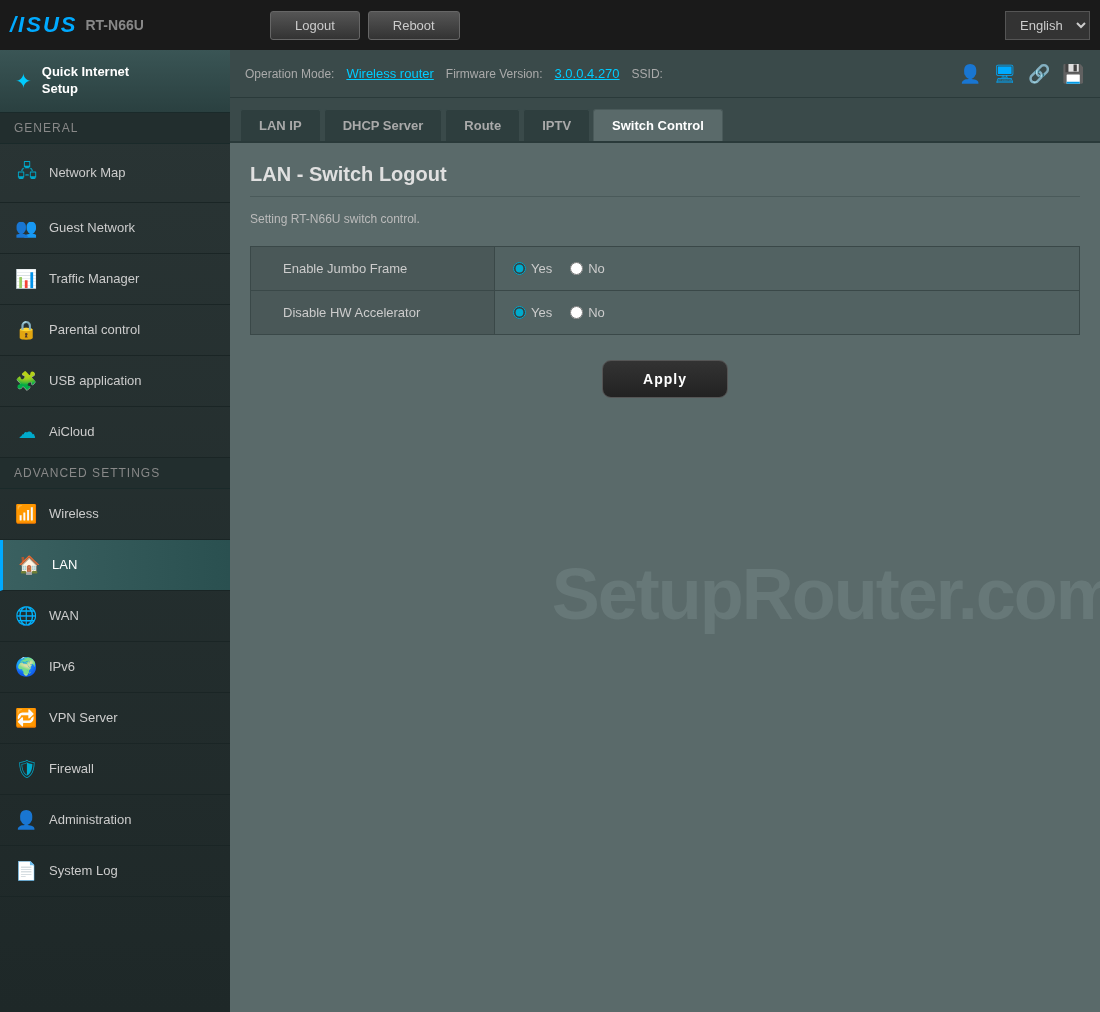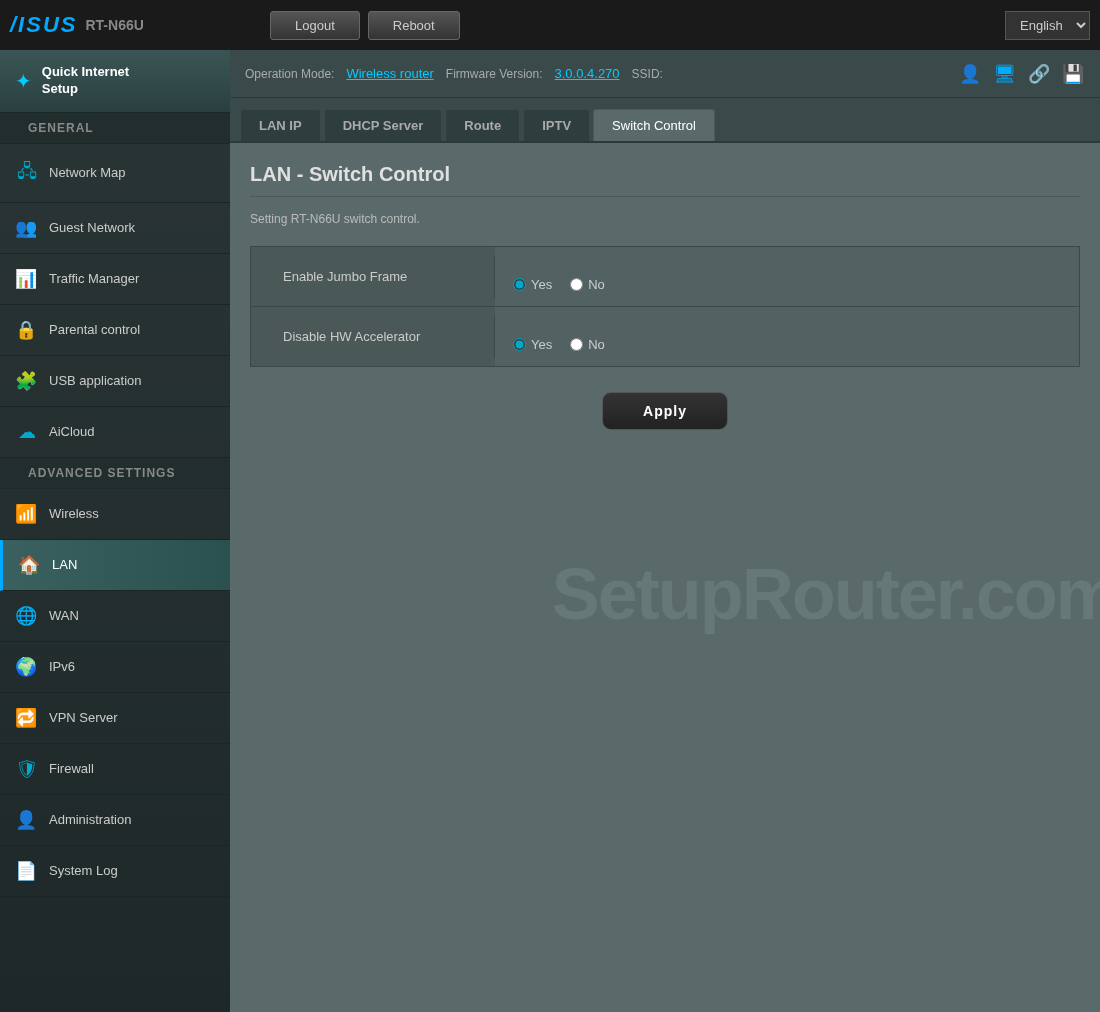--- a/index.html
+++ b/index.html
@@ -133,22 +133,22 @@
       color: #fff;
       font-size: 13px;
       font-weight: bold;
       line-height: 1.3;
     }
 
     .section-header {
       background: #222e2e;
       color: #888;
       font-size: 12px;
-      font-weight: bold;
-      padding: 8px 28px;
+      font-weight: normal;
+      padding: 8px 14px;
       text-transform: uppercase;
       letter-spacing: 1px;
       border-bottom: 1px solid #1a2a2a;
     }
 
     .nav-item {
       display: flex;
       align-items: center;
       gap: 10px;
       padding: 14px 15px;
@@ -198,21 +198,21 @@
       border: 1px solid #3a4a4a;
       border-bottom: none;
       margin-right: 3px;
       border-radius: 3px 3px 0 0;
       font-weight: bold;
     }
     .tab.active {
       background: #5a6a6a;
       color: #fff;
       border-color: #4a5a5a;
-      font-weight: normal;
+      font-weight: bold;
     }
 
     
     .page-content {
       flex: 1;
       padding: 20px;
       background: #5a6a6a;
       overflow-y: auto;
     }
 
@@ -258,21 +258,20 @@
       display: flex;
       align-items: center;
       gap: 20px;
       background: #526262;
     }
 
     .radio-group {
       display: flex;
       align-items: center;
       gap: 18px;
-      margin-top: 16px;
     }
     .radio-label {
       display: flex;
       align-items: center;
       gap: 5px;
       color: #ccc;
       cursor: pointer;
     }
     input[type="radio"] {
       accent-color: #00aacc;
@@ -425,21 +424,21 @@
       <div class="tab">DHCP Server</div>
       <div class="tab">Route</div>
       <div class="tab">IPTV</div>
       <div class="tab active">Switch Control</div>
     </div>
 
     <div class="page-content" style="position:relative;">
 
       <div class="watermark">SetupRouter.com</div>
 
-      <div class="page-title">LAN - Switch Control</div>
+      <div class="page-title">LAN - Switch Logout</div>
       <div class="page-description">Setting RT-N66U switch control.</div>
 
       <div class="settings-table">
 
         <div class="settings-row">
           <div class="settings-label">Enable Jumbo Frame</div>
           <div class="settings-value">
             <div class="radio-group">
               <label class="radio-label">
                 <input type="radio" name="jumbo_frame" value="yes" checked="" style="">

